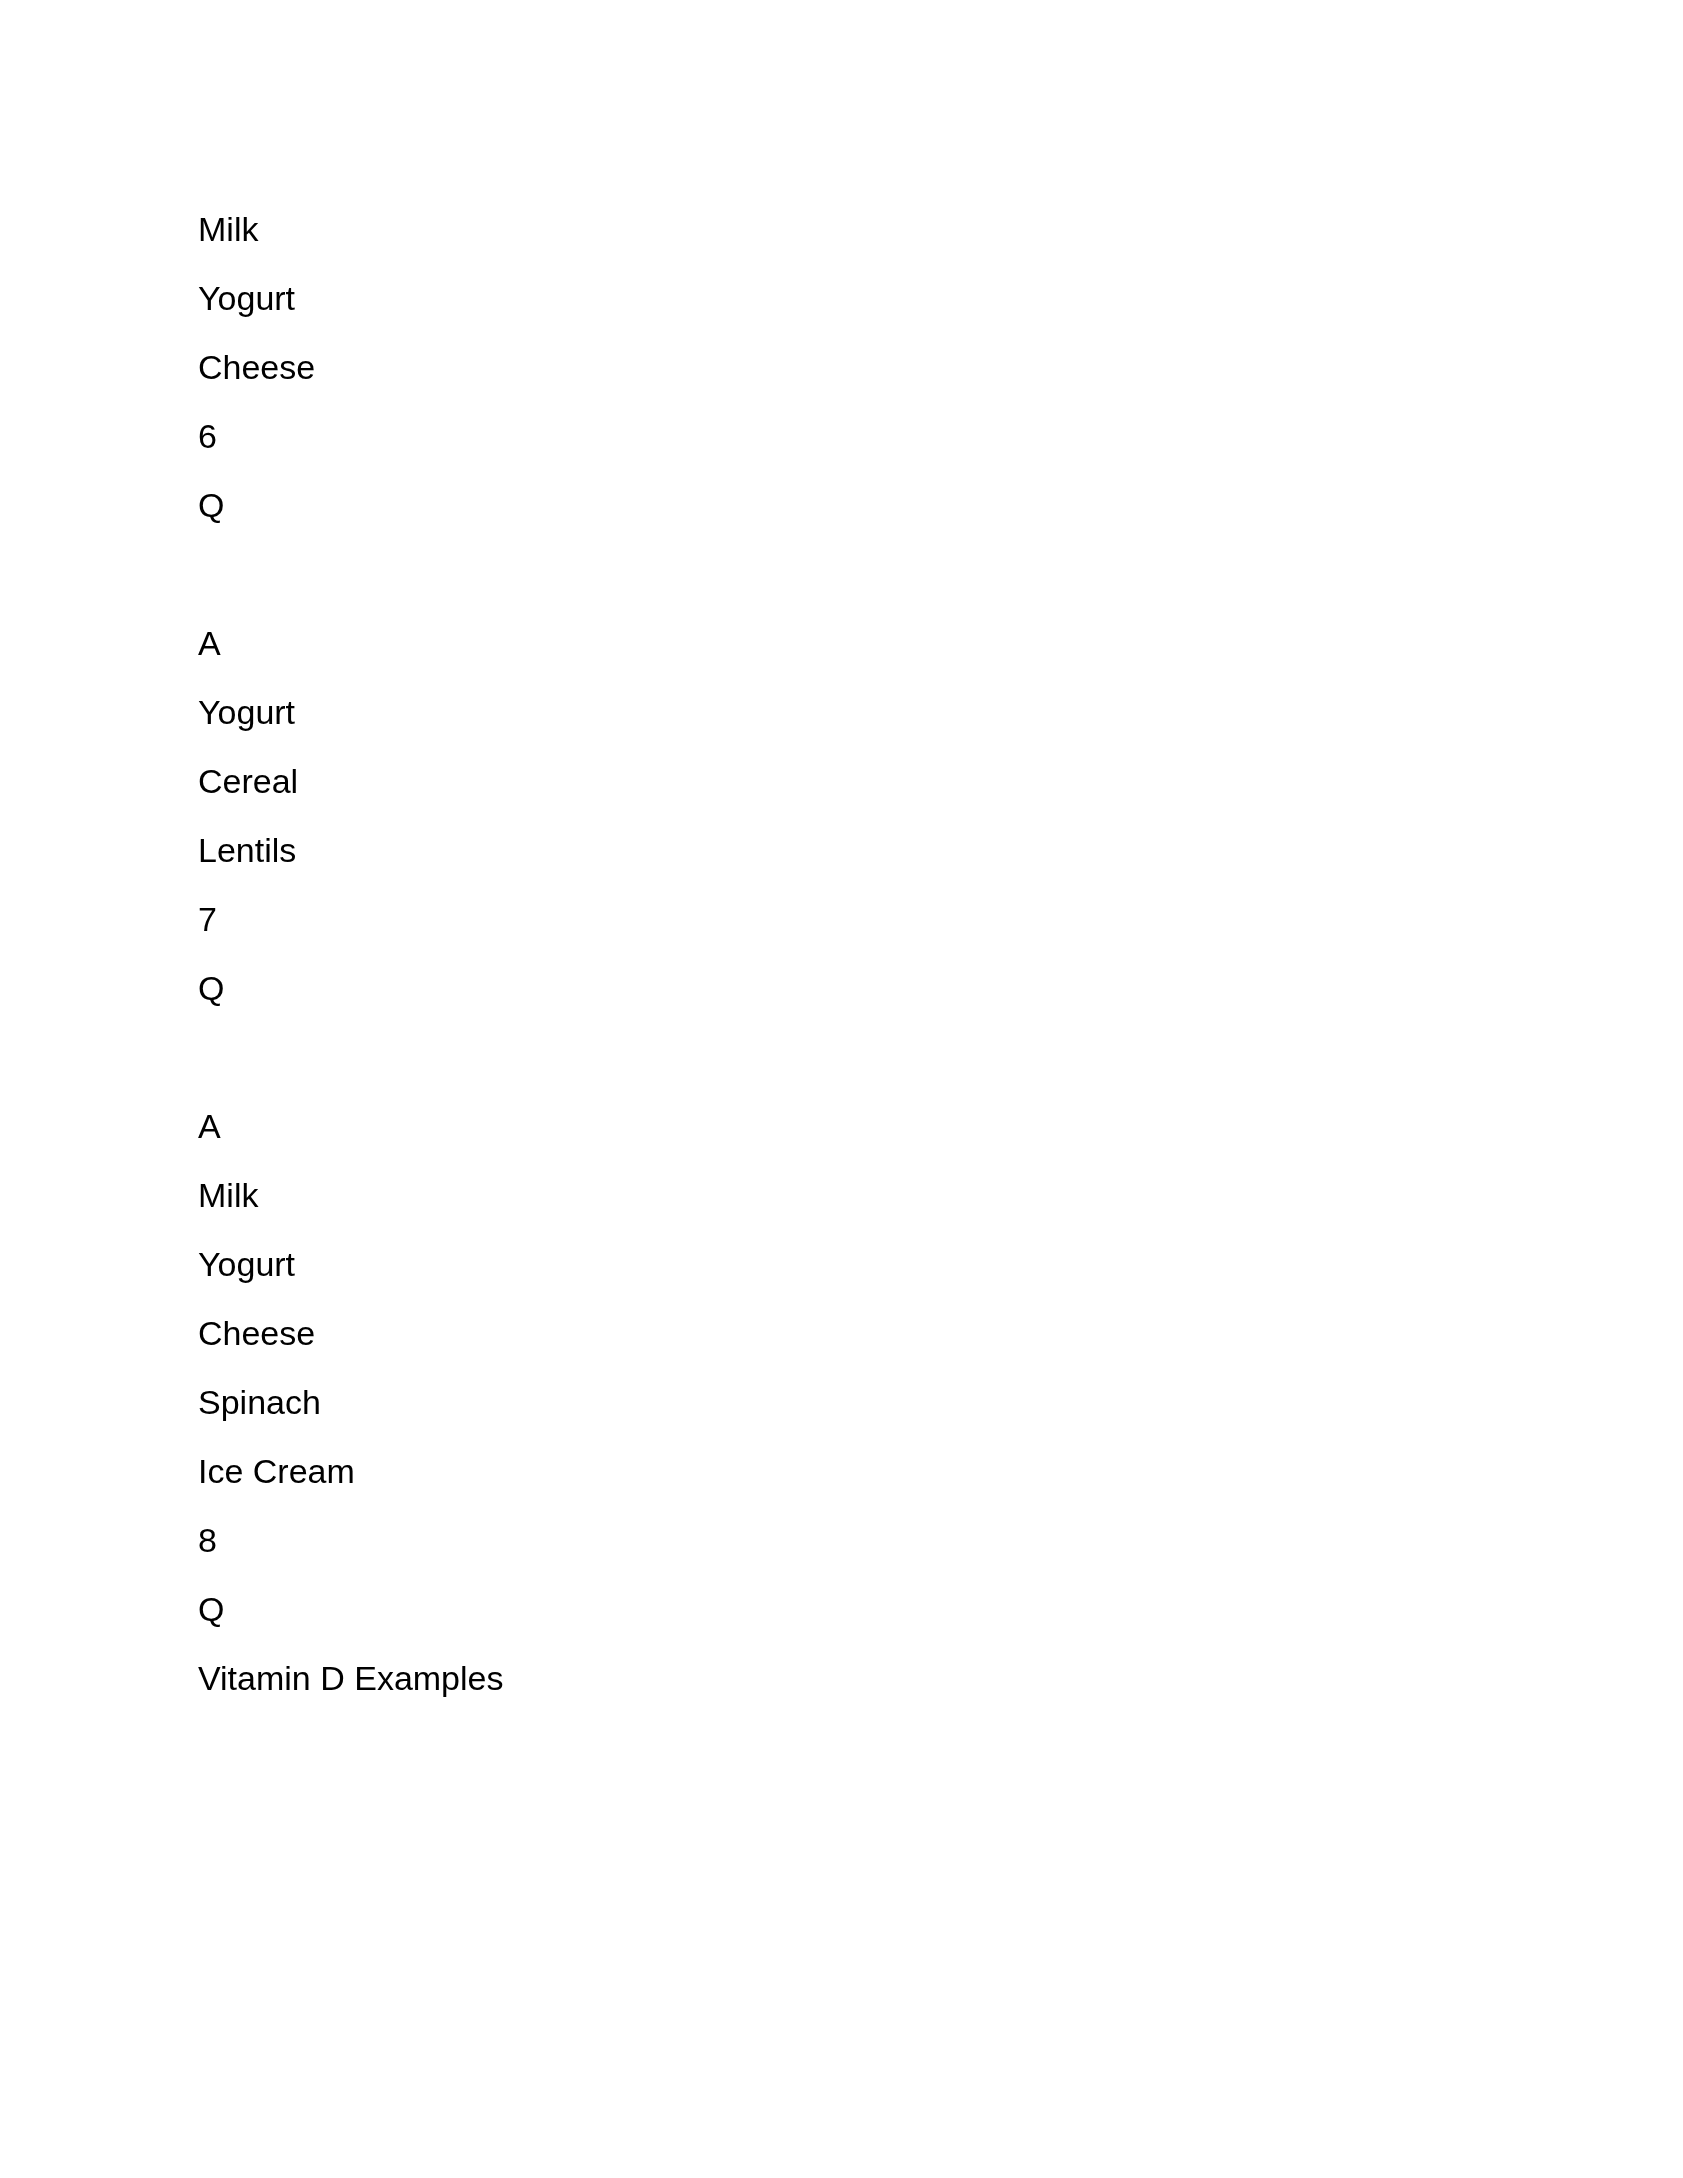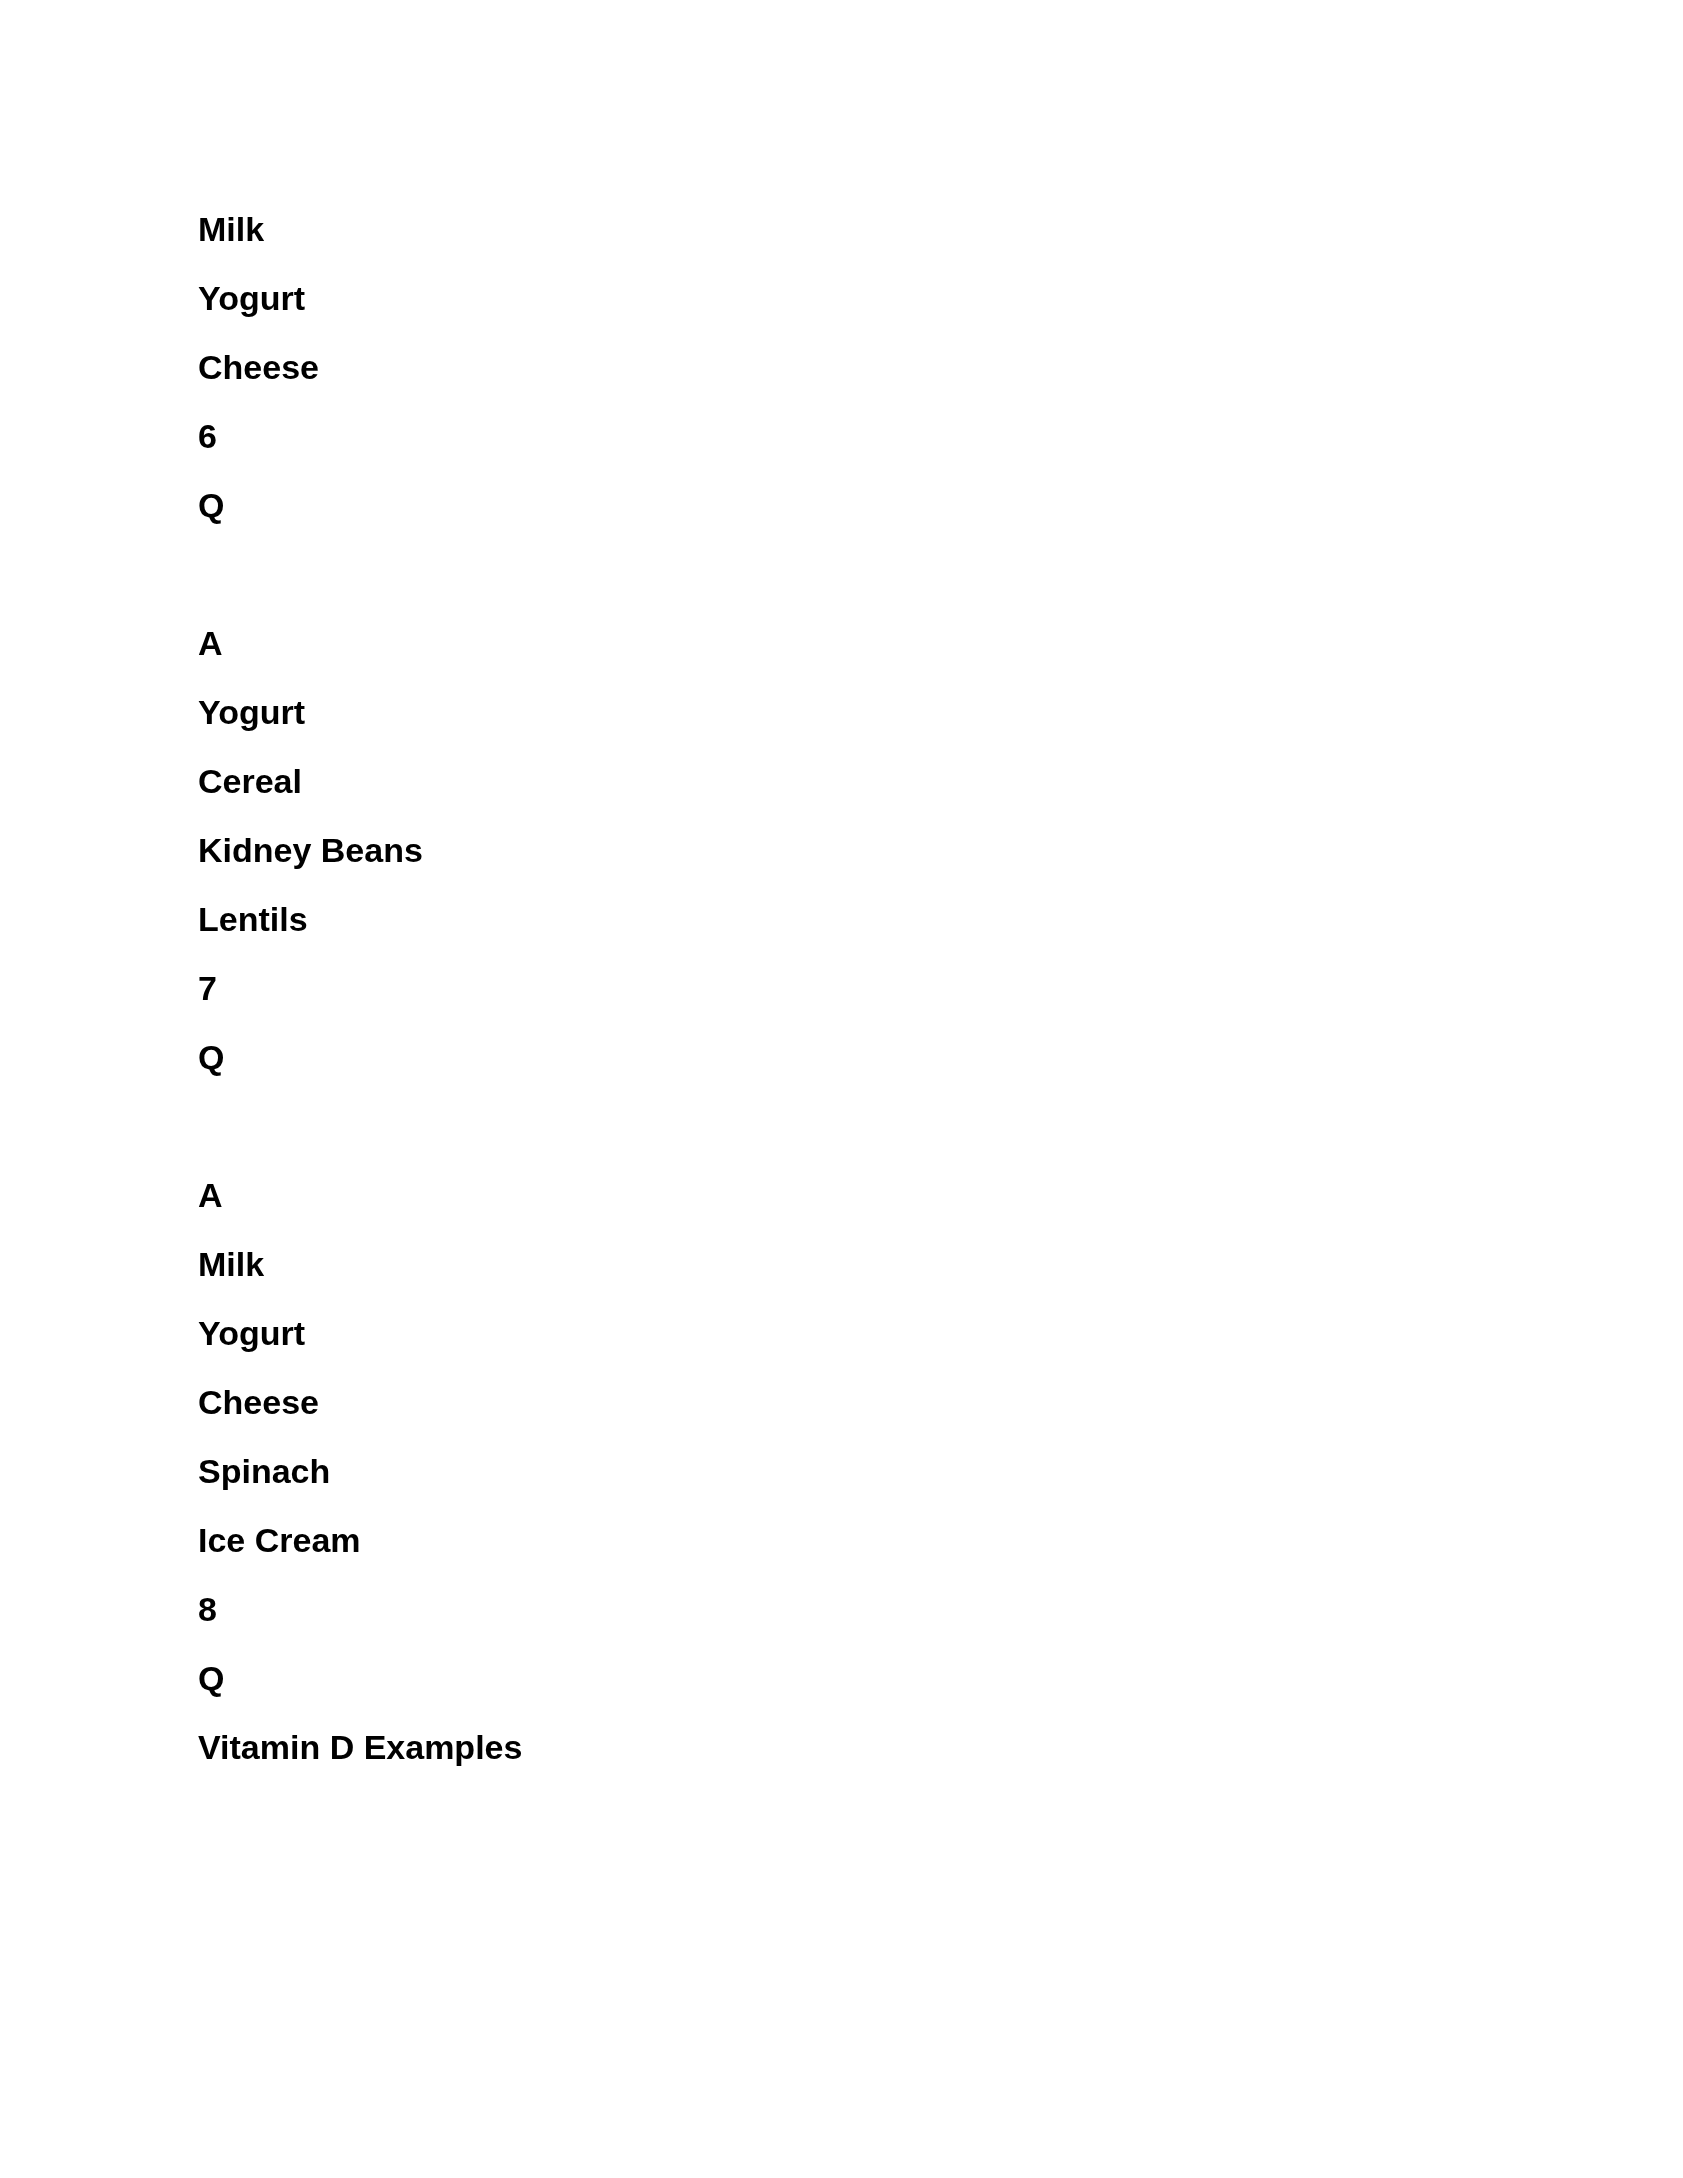--- a/index.html
+++ b/index.html
@@ -2,42 +2,41 @@
 <html><head>
   <meta charset="utf-8">
   <style>
     html, body { margin: 0; padding: 0; background: #ffffff; }
     body { width: 1683px; height: 2178px; position: relative; overflow: hidden; }
     .page {
       position: absolute;
       left: 198px;
       top: 195px;
       font-family: "Liberation Sans", "DejaVu Sans", sans-serif;
-      font-weight: bold;
+      font-weight: normal;
       font-size: 34px;
       line-height: 69px;
       color: #000000;
     }
     .line { height: 69px; white-space: nowrap; }
     .blank { height: 69px; }
   </style>
 </head>
 <body>
 
 <div class="page">
   <div class="line">Milk</div>
   <div class="line">Yogurt</div>
   <div class="line">Cheese</div>
   <div class="line">6</div>
   <div class="line">Q</div>
   <div class="blank"></div>
   <div class="line">A</div>
   <div class="line">Yogurt</div>
   <div class="line">Cereal</div>
-  <div class="line">Kidney Beans</div>
   <div class="line">Lentils</div>
   <div class="line">7</div>
   <div class="line">Q</div>
   <div class="blank"></div>
   <div class="line">A</div>
   <div class="line">Milk</div>
   <div class="line">Yogurt</div>
   <div class="line">Cheese</div>
   <div class="line">Spinach</div>
   <div class="line">Ice Cream</div>

